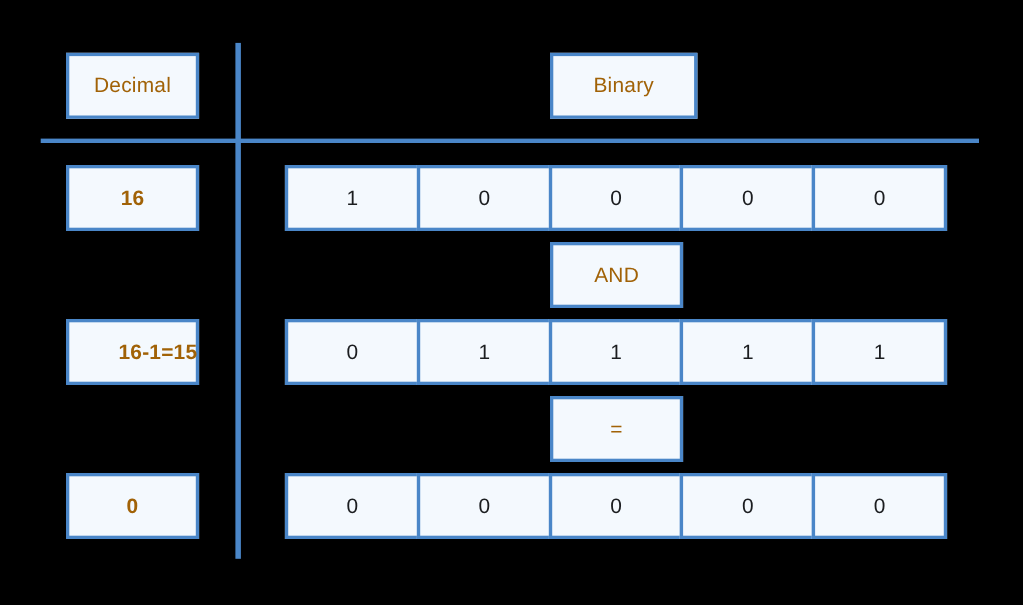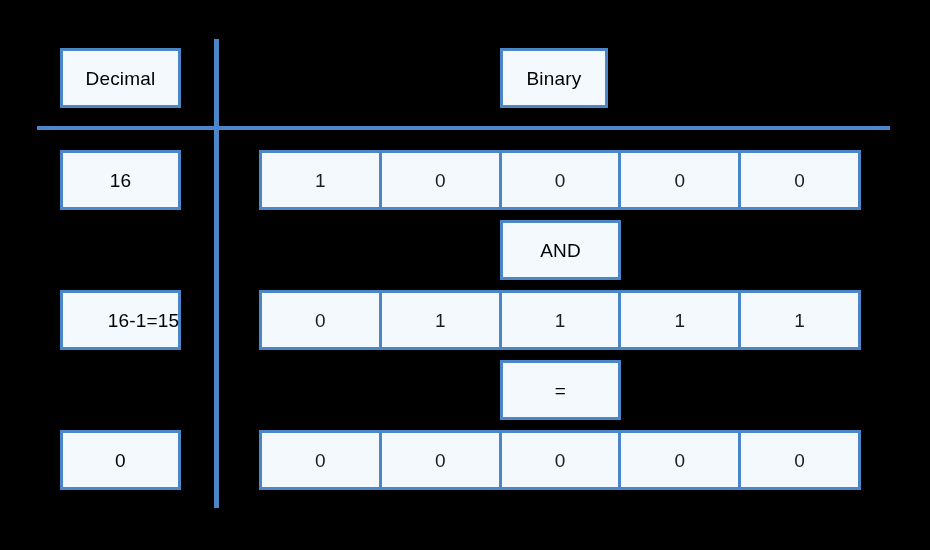--- a/index.html
+++ b/index.html
@@ -25,21 +25,21 @@
 
   
   .box {
     position: absolute;
     box-sizing: border-box;
     background: #f4f9fe;
     border: 3px solid #4a86c8;
     display: flex;
     align-items: center;
     justify-content: center;
-    color: #000000;
+    color: #a16207;
     font-size: 19px;
     line-height: 1;
     letter-spacing: 0.2px;
     white-space: nowrap;
   }
 
   
   .divider-h {
     position: absolute;
     left: 37px;
@@ -52,24 +52,24 @@
     position: absolute;
     left: 214px;
     top: 39px;
     width: 5px;
     height: 469px;
     background: #4a86c8;
   }
 
   
   .hdr-decimal { left: 60px;  top: 48px;  width: 121px; height: 60px; }
-  .hdr-binary  { left: 500px; top: 48px;  width: 108px; height: 60px; }
+  .hdr-binary  { left: 500px; top: 48px;  width: 134px; height: 60px; }
 
   
-  .dec-box { left: 60px; width: 121px; height: 60px; }
+  .dec-box { left: 60px; width: 121px; height: 60px; font-weight: bold; }
   .dec-r0 { top: 150px; }
   .dec-r1 { top: 290px; padding-left: 46px; }
   .dec-r2 { top: 430px; }
 
   
   .op-box { left: 500px; width: 121px; height: 60px; }
   .op-r0 { top: 220px; }
   .op-r1 { top: 360px; }
 
   

